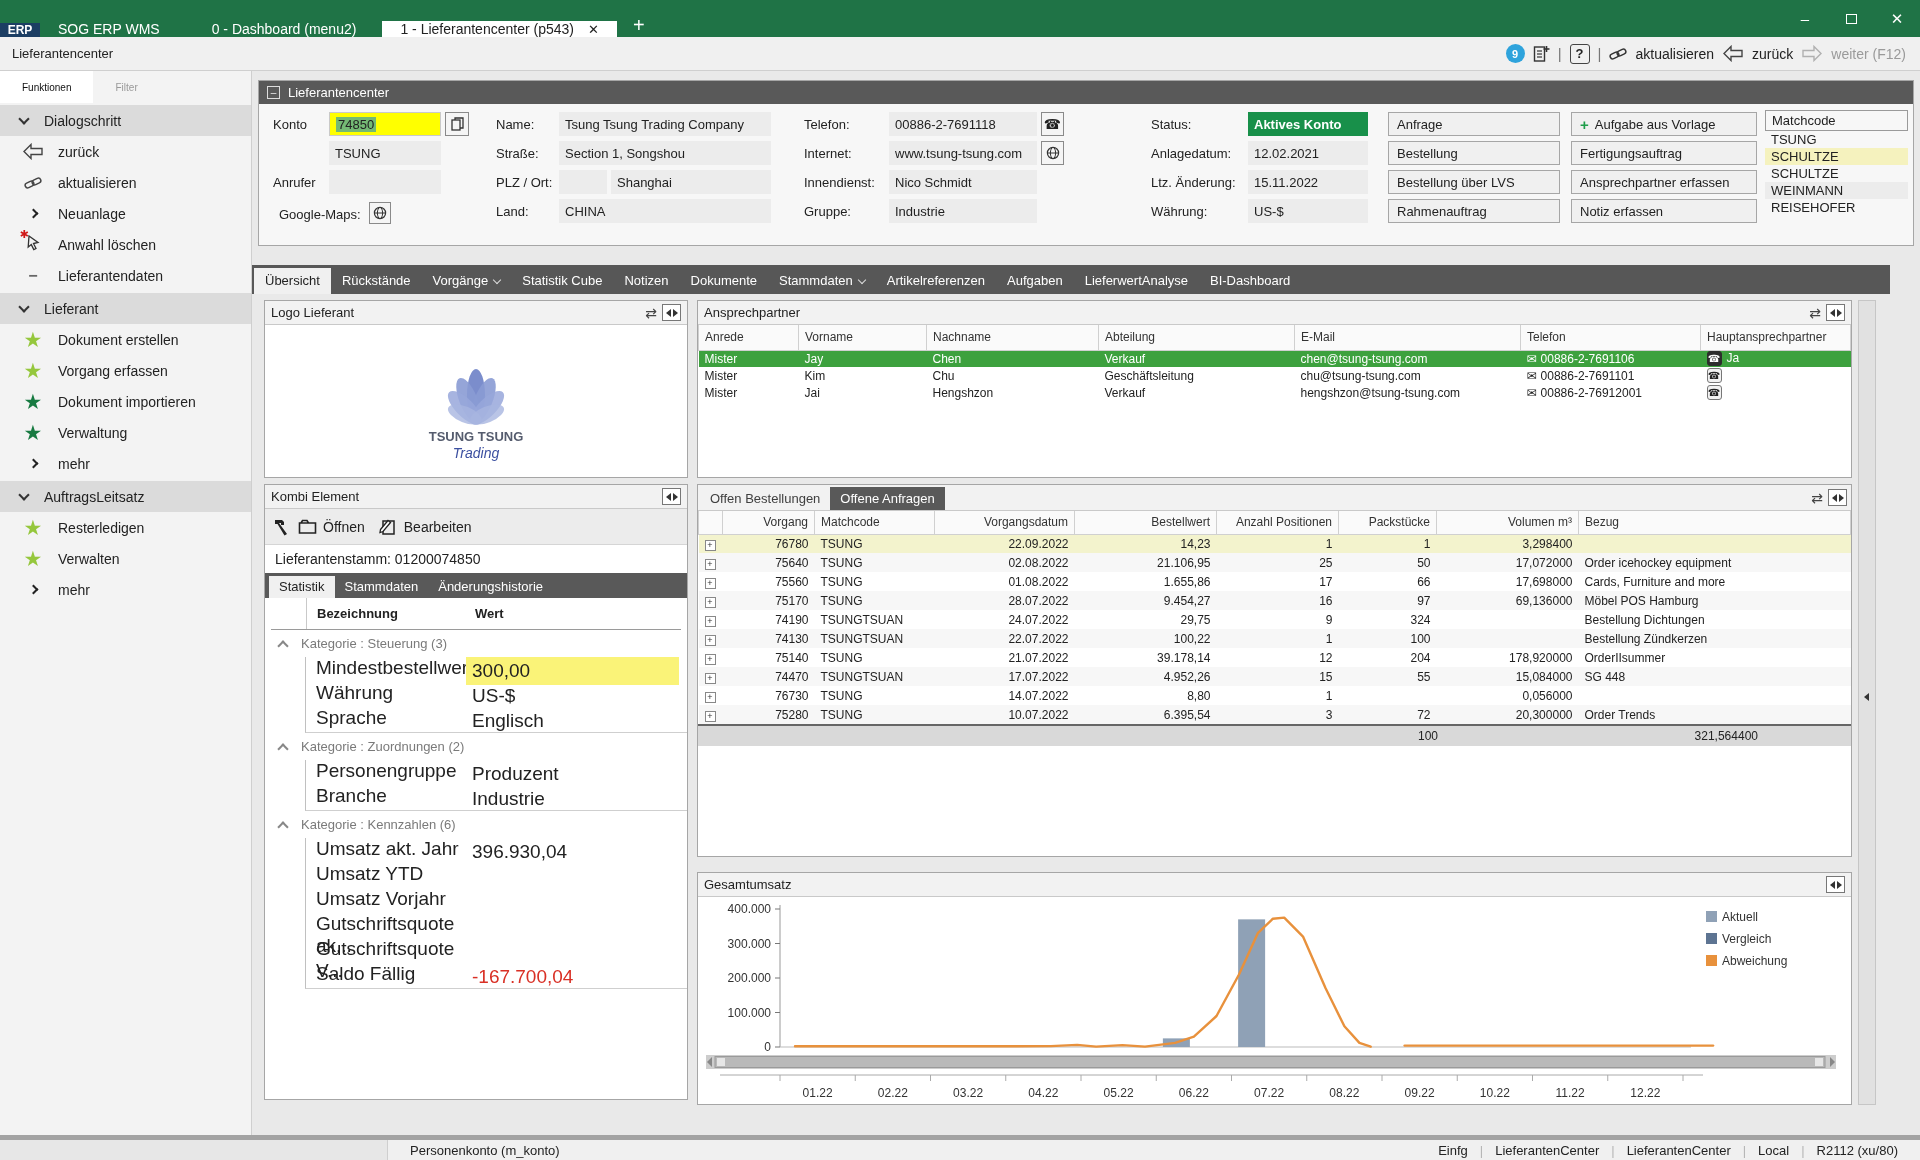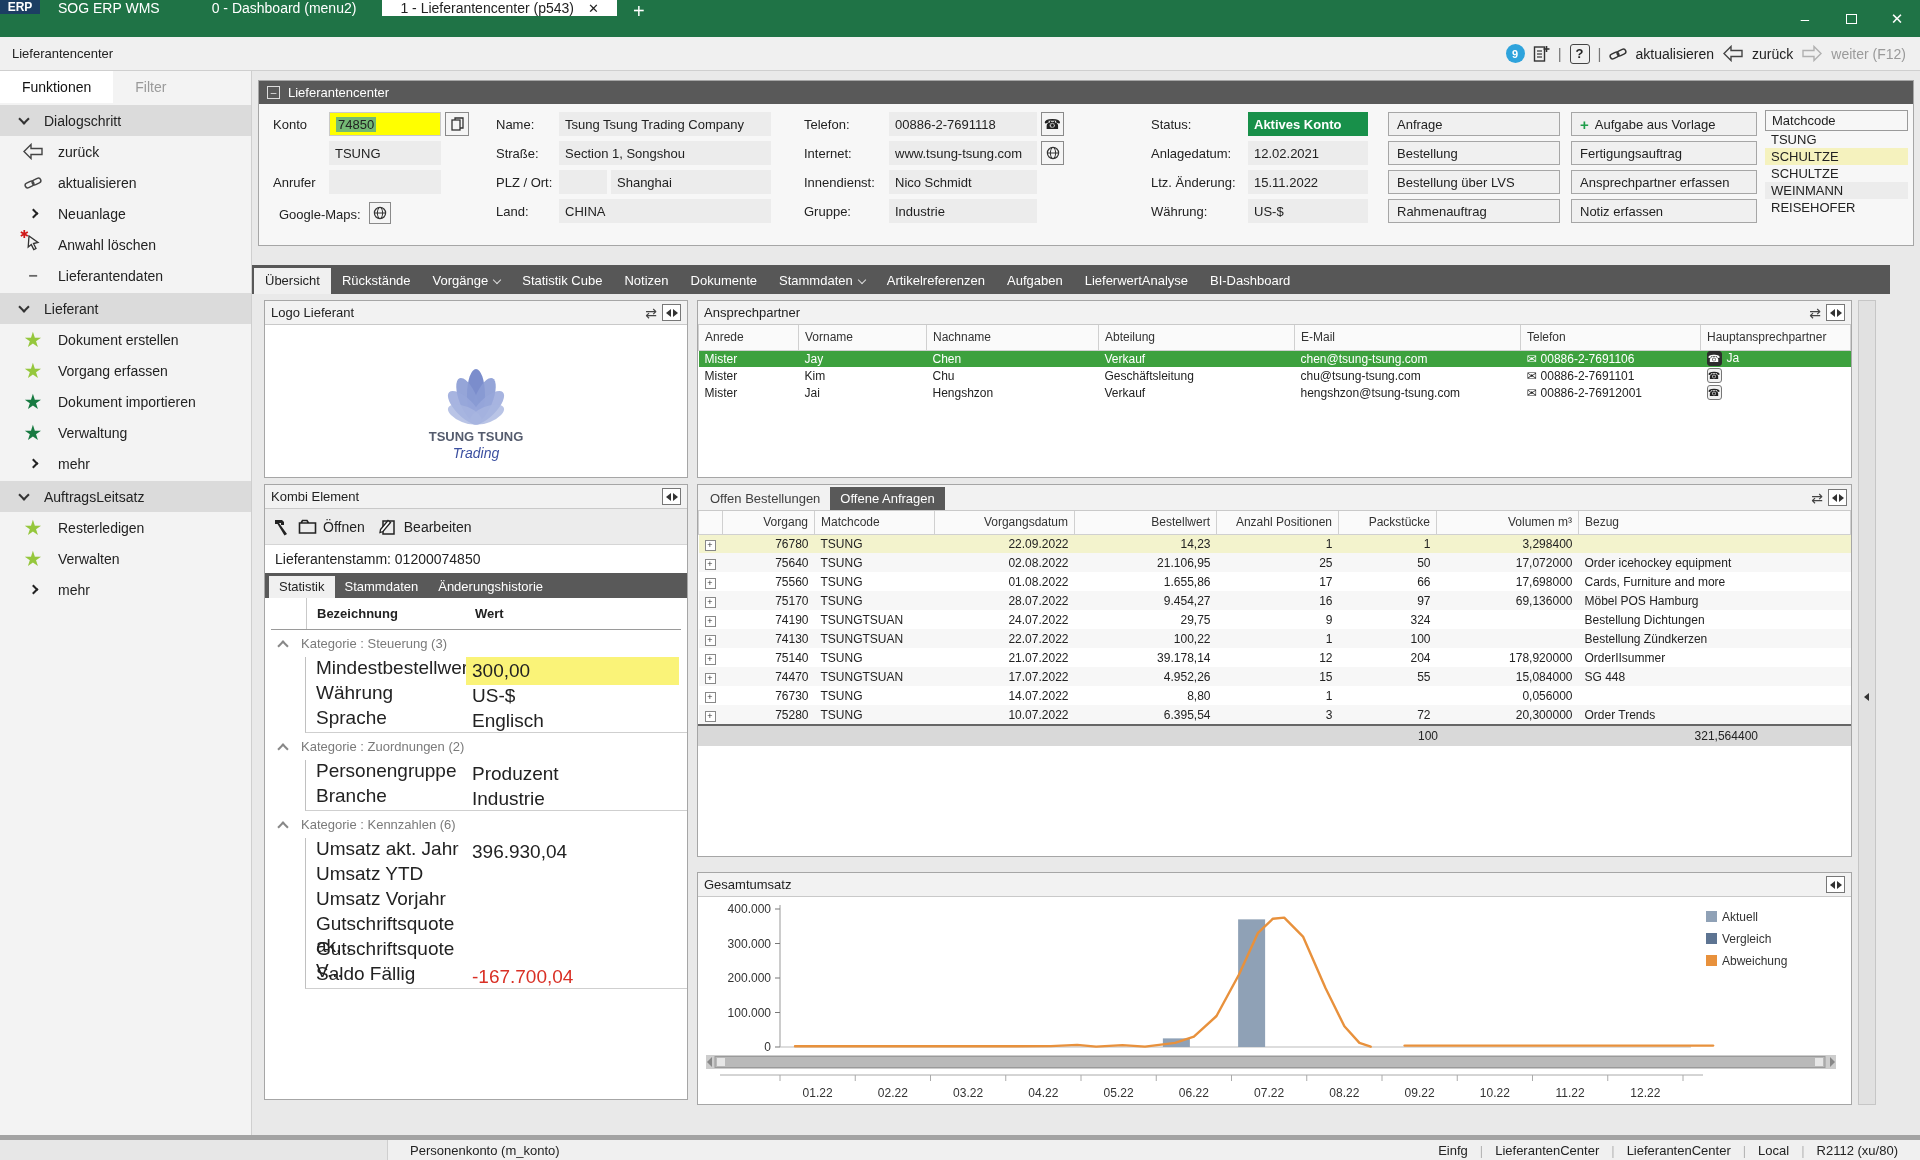--- a/index.html
+++ b/index.html
@@ -1,21 +1,21 @@
 <!DOCTYPE html>
 <html><head>
 <meta charset="utf-8">
 <style>
   * { margin:0; padding:0; box-sizing:border-box; }
   html,body { width:1920px; height:1160px; overflow:hidden; background:#e9e9e9;
     font-family:"Liberation Sans","DejaVu Sans",sans-serif; font-size:13px; color:#222; }
   #app { position:relative; width:1920px; height:1160px; }
 
   
-  .titlebar { position:absolute; left:0; top:0; width:1920px; height:37px; background:#1f7346; display:flex; align-items:flex-start; }
+  .titlebar { position:absolute; left:0; top:0; width:1920px; height:37px; background:#1f7346; display:flex; align-items:flex-end; }
   .logo { width:40px; background:#1c3e63; color:#fff; font-weight:bold; font-size:12px; display:flex; align-items:center; justify-content:center; }
   .apptitle { color:#fff; font-size:14px; display:flex; align-items:center; padding:0 26px 0 18px; }
   .ttab { color:#fff; font-size:14px; display:flex; align-items:center; padding:0 26px; cursor:default; }
   .ttab.active { background:#fff; color:#222; gap:14px; padding:0 18px; }
   .tclose { font-size:13px; color:#222; }
   .tplus { color:#fff; font-size:20px; display:flex; align-items:center; padding:0 16px; }
   .wctrl { margin-left:auto; display:flex; align-items:center; gap:0; }
   .wctrl span { width:46px; height:37px; display:flex; align-items:center; justify-content:center; color:#fff; font-size:15px; }
   .maxbox i { display:block; width:11px; height:10px; border:1.5px solid #fff; }
 
@@ -25,21 +25,21 @@
   .tb-right { margin-left:auto; display:flex; align-items:center; gap:8px; padding-right:14px; font-size:14px; }
   .badge { width:19px; height:19px; border-radius:50%; background:#2ea3dc; color:#fff; font-size:11px; font-weight:bold; display:flex; align-items:center; justify-content:center; }
   .tb-sep { color:#777; font-size:15px; }
   .helpbox { width:20px; height:20px; border:1.5px solid #444; border-radius:3px; display:flex; align-items:center; justify-content:center; font-weight:bold; font-size:13px; }
   .navlbl { font-size:14px; color:#222; }
   .navlbl.dis { color:#9a9a9a; }
 
   
   .sidebar { position:absolute; left:0; top:71px; width:252px; height:1064px; background:#f3f3f3; border-right:1px solid #cfcfcf; }
   .side-tabs { display:flex; height:32px; }
-  .side-tab { padding:0 22px; display:flex; align-items:center; font-size:14px; color:#999; }
+  .side-tab { padding:0 22px; display:flex; align-items:center; font-size:10px; color:#999; }
   .side-tab.active { background:#fff; color:#111; }
   .ssec-h { height:31px; background:#dbdbdb; display:flex; align-items:center; gap:16px; padding-left:20px; font-size:14px; margin-top:2px; }
   .sitem { height:31px; display:flex; align-items:center; gap:12px; padding-left:20px; font-size:14px; color:#222; }
   .sitem .ic { width:26px; display:flex; align-items:center; justify-content:center; }
   .chev-d { width:8px; height:8px; border-right:2px solid #333; border-bottom:2px solid #333; transform:rotate(45deg); margin-top:-4px; }
   .chev-u { width:8px; height:8px; border-right:2px solid #888; border-bottom:2px solid #888; transform:rotate(-135deg); margin-top:4px; }
   .chev-r { width:7px; height:7px; border-right:2.5px solid #222; border-bottom:2.5px solid #222; transform:rotate(-45deg); }
   .star { font-size:21px; line-height:1; }
   .star.light { color:#95c73c; } .star.dark { color:#177a41; }
   .minus { color:#666; font-size:16px; font-weight:bold; }

